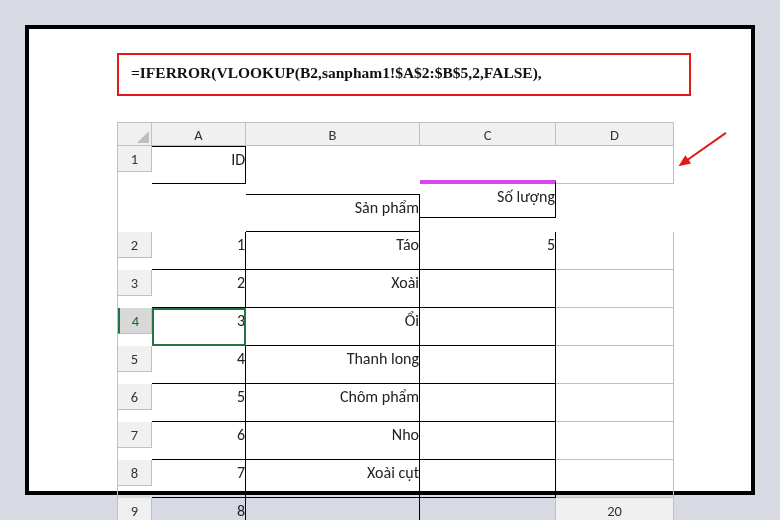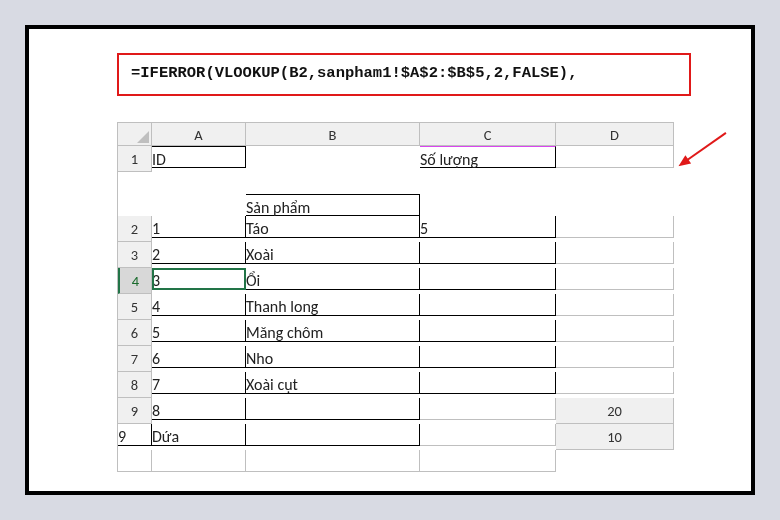--- a/index.html
+++ b/index.html
@@ -20,21 +20,21 @@
       position: relative;
       padding: 24px 60px 20px 88px;
     }
     .formula-box {
       border: 2px solid #e01919;
       padding: 8px 12px 10px 12px;
       margin-bottom: 26px;
       position: relative;
     }
     .formula-line {
-      font-family: Liberation Mono, monospace;
+      font-family: Liberation Serif, serif;
       font-size: 15.5px;
       font-weight: 600;
       color: #111;
       white-space: pre;
       line-height: 1.35;
     }
     .arrow {
       position: absolute;
       right: 18px;
       top: 110px;
@@ -76,23 +76,23 @@
       height: 26px;
       line-height: 26px;
       text-align: center;
       font-size: 14.5px;
       color: #333;
     }
     .rowhdr.sel { background: #d8d8d8; color:#196b2c; border-left: 2px solid #227447; }
     .cell {
       border-right: 1px solid #000;
       border-bottom: 1px solid #000;
-      height: 22px;
+      height: 38px;
       line-height: 26px;
-      text-align: left;
+      text-align: right;
       font-size: 16px;
     }
     .cell.colD {
       border-right: 1px solid #bfbfbf;
       border-bottom: 1px solid #bfbfbf;
       border-top: none;
     }
     .cell.selected {
       outline: 2px solid #227447;
       outline-offset: -2px;
@@ -124,21 +124,21 @@
         </svg>
     </div>
     <div class="hdr">A</div>
     <div class="hdr">B</div>
     <div class="hdr">C</div>
     <div class="hdr">D</div>
 
     <div class="rowhdr">1</div>
     <div class="cell row1" style="border-top:1px solid #000;">ID</div>
     <div class="cell row1" style="border-top:1px solid #000;margin-top:48px;">Sản phẩm</div>
-    <div class="cell row1" style="border-top:1px solid #d946ef;">Số lượng</div>
+    <div class="cell row1" style="border-top:4px solid #d946ef;margin-top:34px;">Số lượng</div>
     <div class="cell colD"></div>
 
     <div class="rowhdr">2</div>
     <div class="cell">1</div>
     <div class="cell">Táo</div>
     <div class="cell">5</div>
     <div class="cell colD"></div>
 
     <div class="rowhdr">3</div>
     <div class="cell">2</div>
@@ -153,21 +153,21 @@
     <div class="cell colD"></div>
 
     <div class="rowhdr">5</div>
     <div class="cell">4</div>
     <div class="cell">Thanh long</div>
     <div class="cell"></div>
     <div class="cell colD"></div>
 
     <div class="rowhdr">6</div>
     <div class="cell">5</div>
-    <div class="cell">Măng chôm</div>
+    <div class="cell">Chôm phẩm</div>
     <div class="cell"></div>
     <div class="cell colD"></div>
 
     <div class="rowhdr">7</div>
     <div class="cell">6</div>
     <div class="cell">Nho</div>
     <div class="cell"></div>
     <div class="cell colD"></div>
 
     <div class="rowhdr">8</div>

